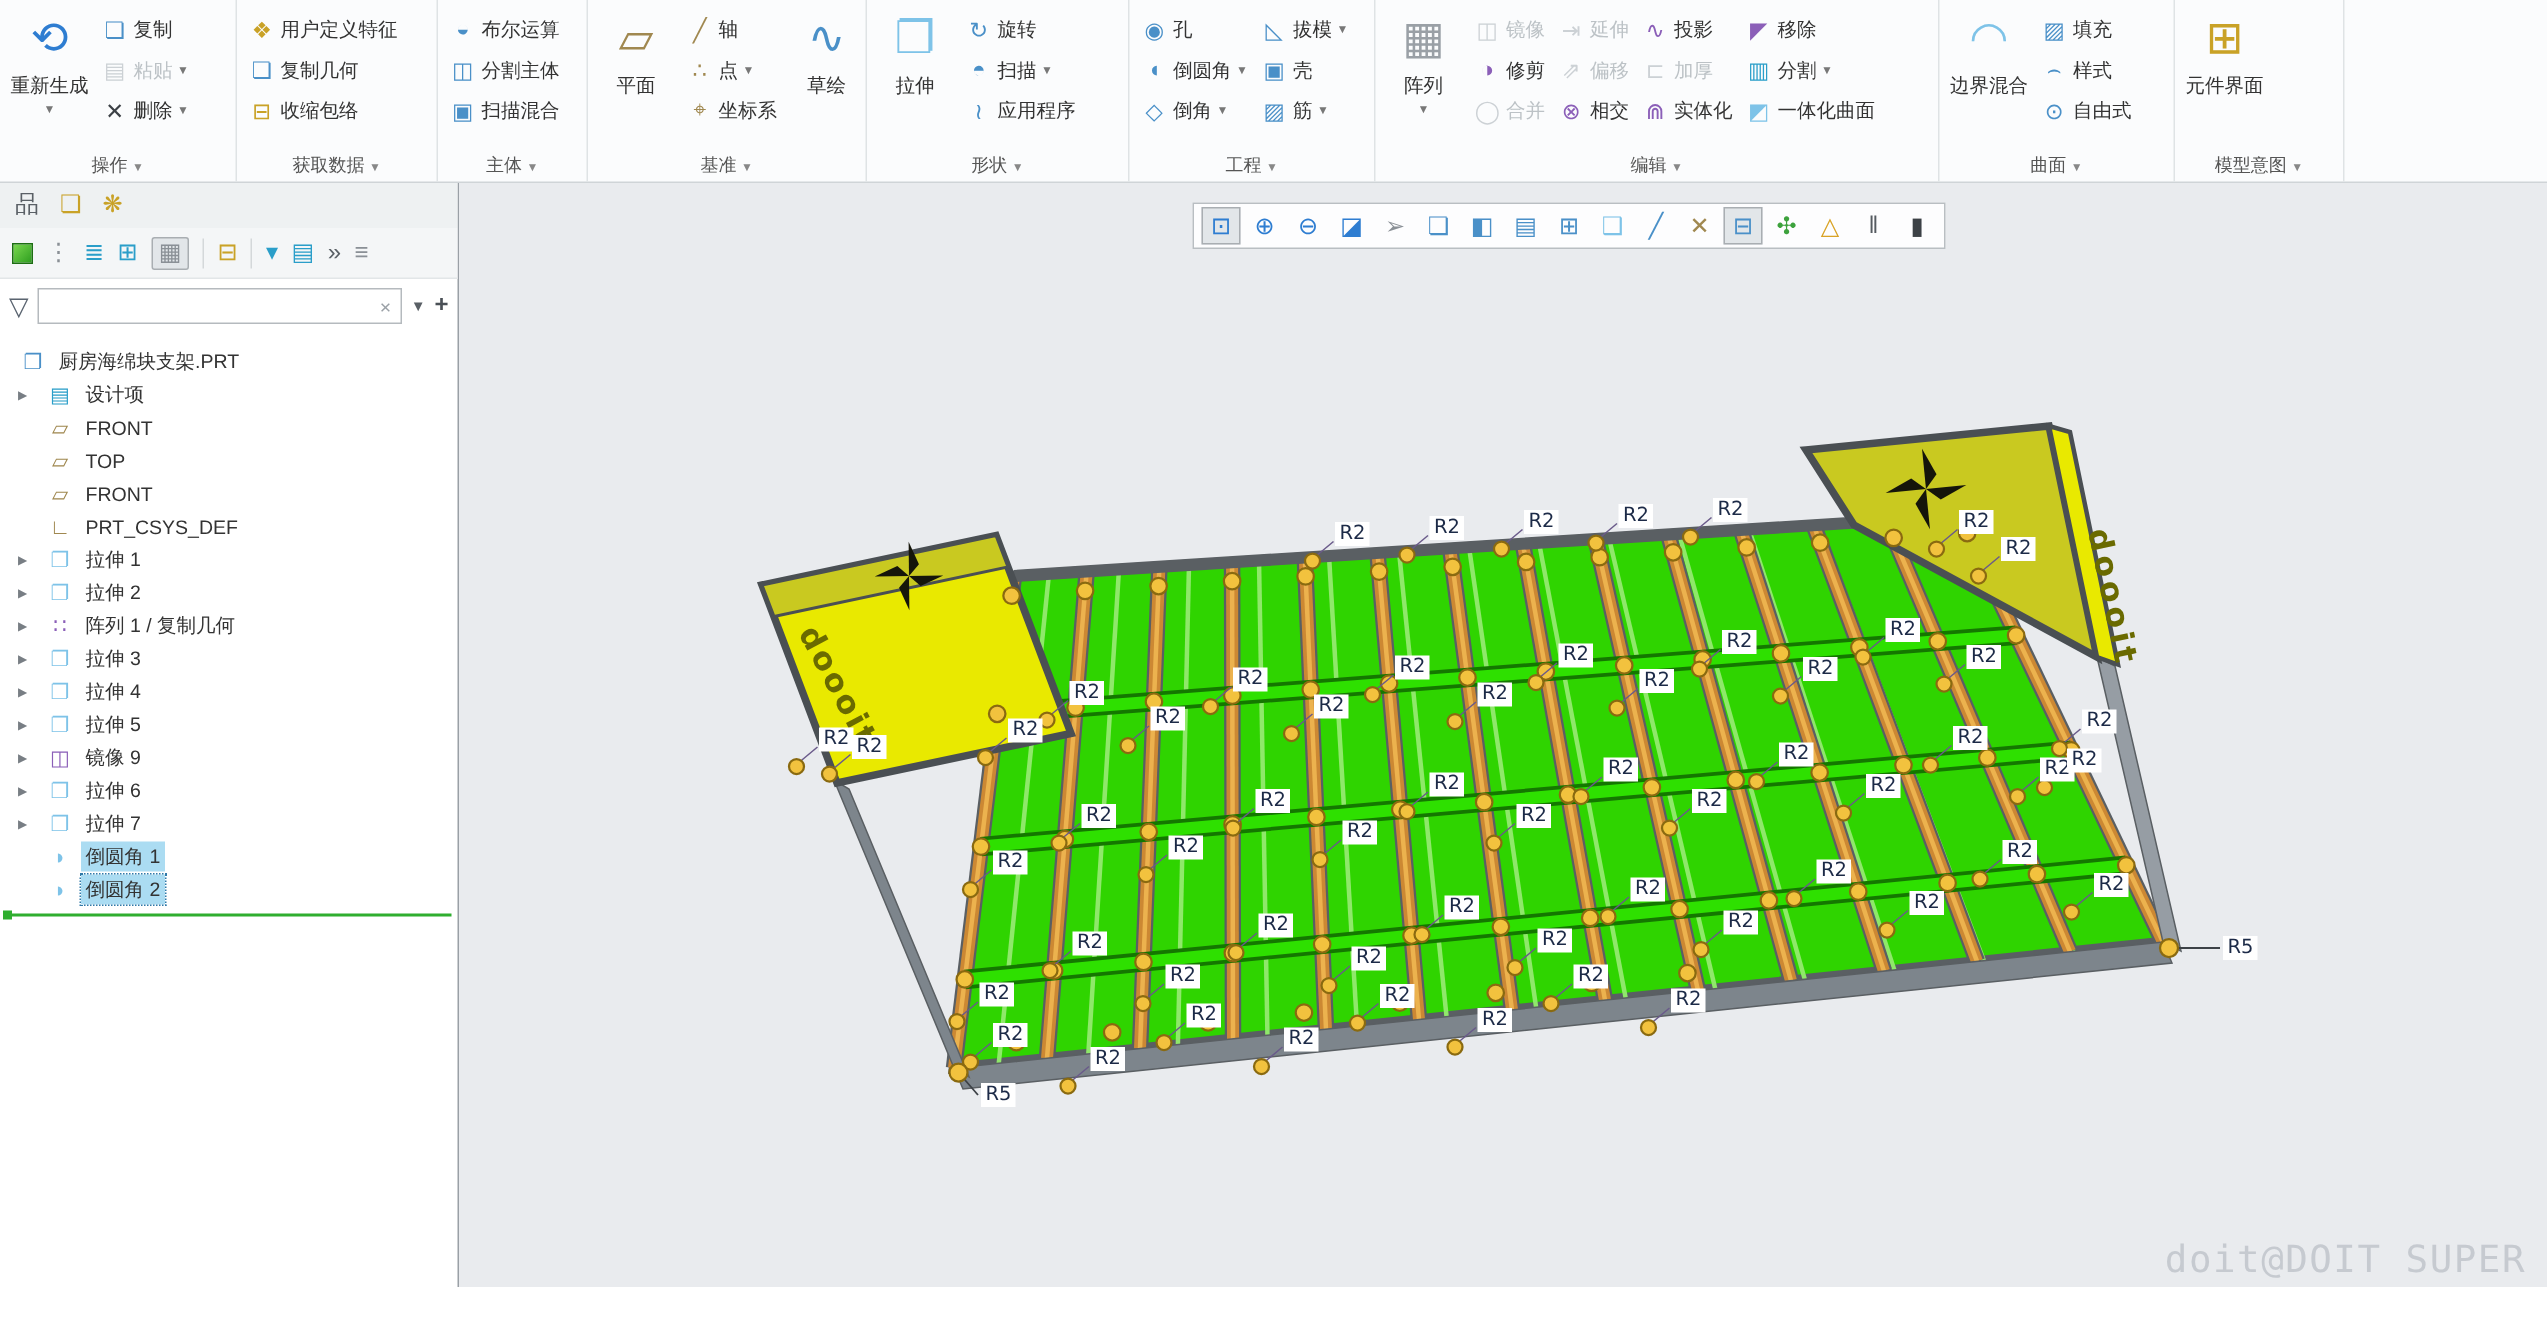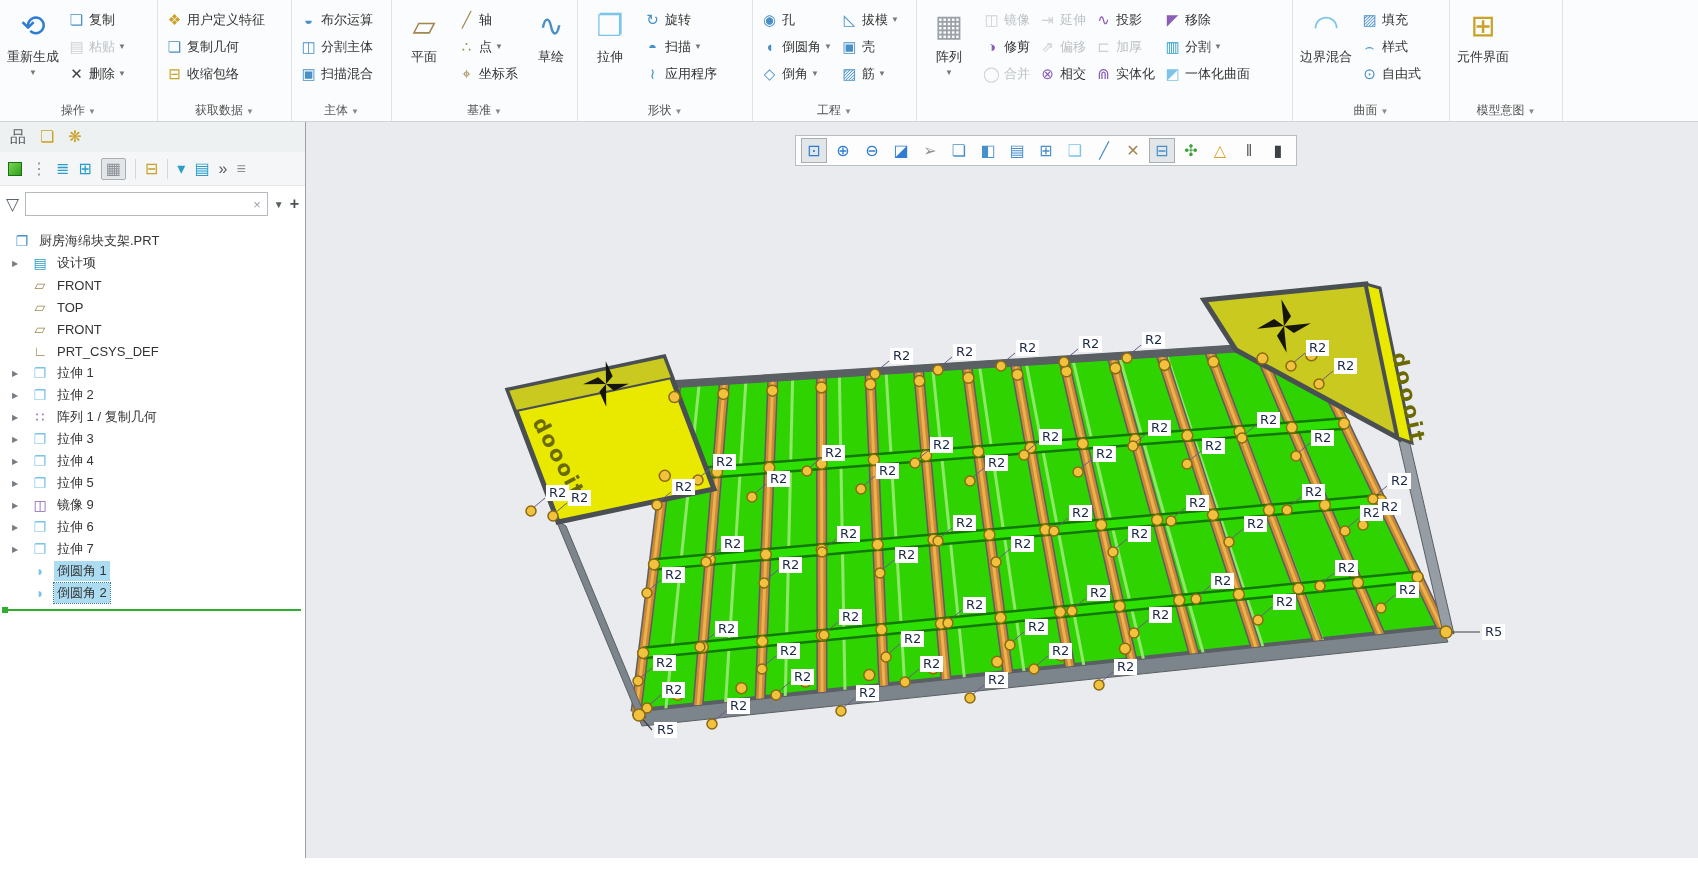--- a/index.html
+++ b/index.html
@@ -301,20 +301,21 @@
               <span class="ricon" style="color: rgb(42, 158, 201);">▥</span>
               <span class="rlabel">分割</span>
               <span class="rdd">▼</span>
             </div>
             <div class="ritem">
               <span class="ricon" style="color: rgb(126, 195, 232);">◩</span>
               <span class="rlabel">一体化曲面</span>
             </div>
           </div>
         </div>
+        <div class="grplabel">编辑<span class="dd">▼</span></div>
       </section>
       <section class="grp" style="width: 157px;">
         <div class="grpbody">
           <div class="bigbtn">
             <span class="bicon" style="color: rgb(126, 195, 232);">◠</span>
             <span class="blabel">边界混合</span>
           </div>
           <div class="col">
             <div class="ritem">
               <span class="ricon" style="color: rgb(74, 144, 200);">▨</span>
@@ -806,15 +807,16 @@
           <span class="gicon" style="color: rgb(74, 144, 200);">⊞</span>
           <span class="gicon" style="color: rgb(126, 195, 232);">❑</span>
           <span class="gicon" style="color: rgb(74, 144, 200);">╱</span>
           <span class="gicon" style="color: rgb(160, 136, 80);">✕</span>
           <span class="gicon pressed" style="color: rgb(74, 144, 200);">⊟</span>
           <span class="gicon" style="color: rgb(61, 162, 61);">✣</span>
           <span class="gicon" style="color: rgb(217, 163, 38);">△</span>
           <span class="gicon" style="color: rgb(85, 91, 96);">‖</span>
           <span class="gicon" style="color: rgb(60, 65, 70);">▮</span>
         </div>
+      <div class="watermark">doit@DOIT SUPER</div>
     </div>
   </div>
 </div>
 
 </body></html>

